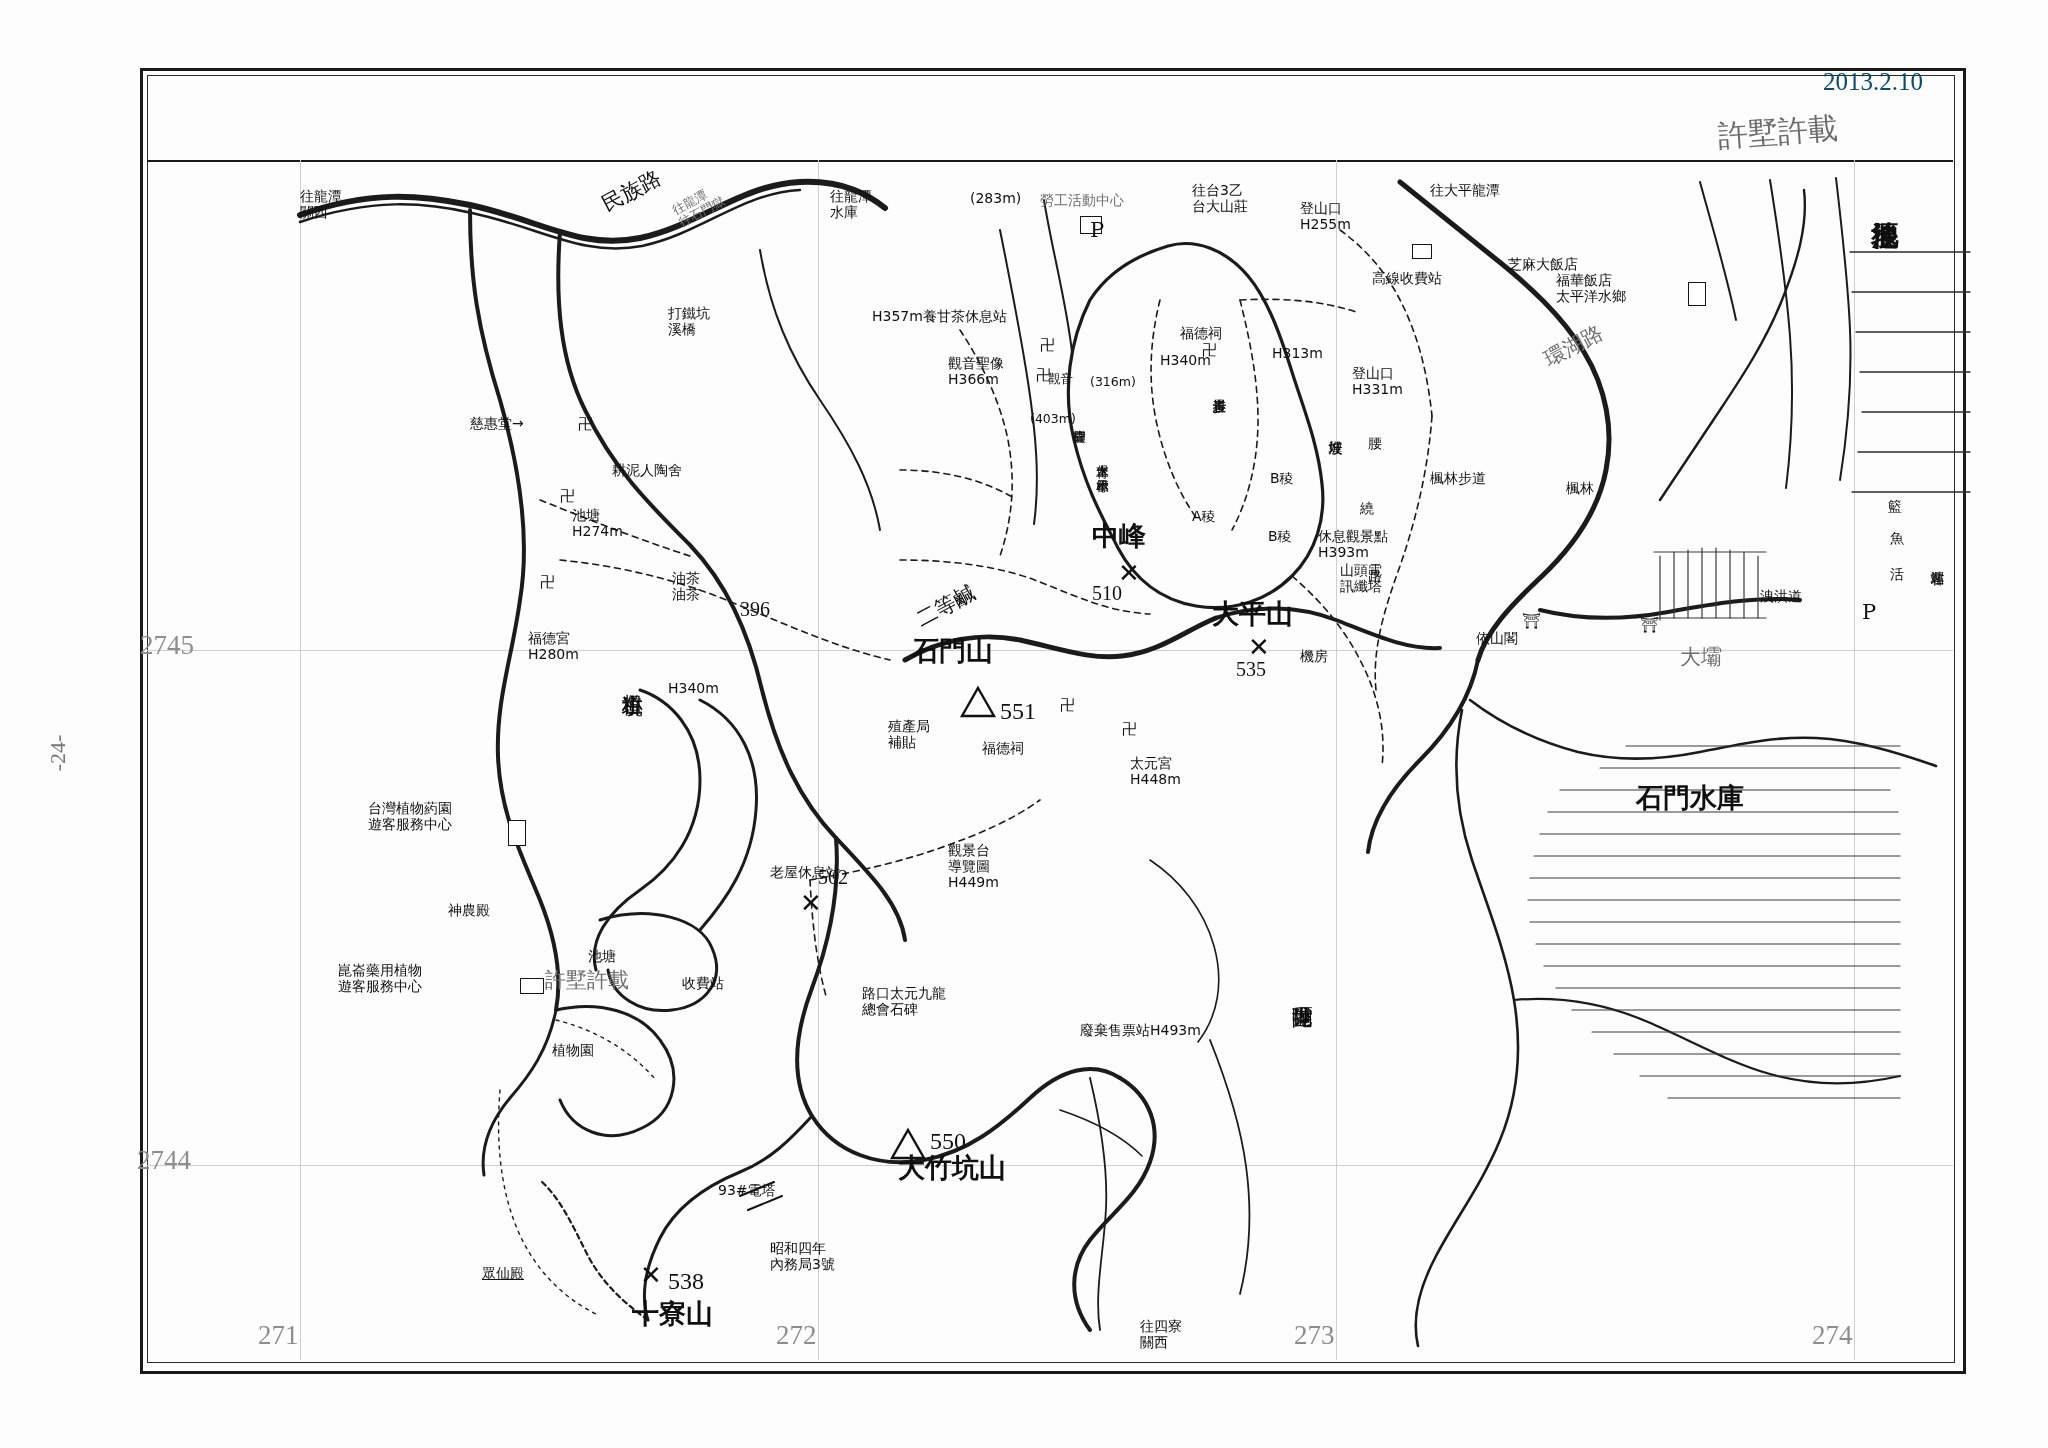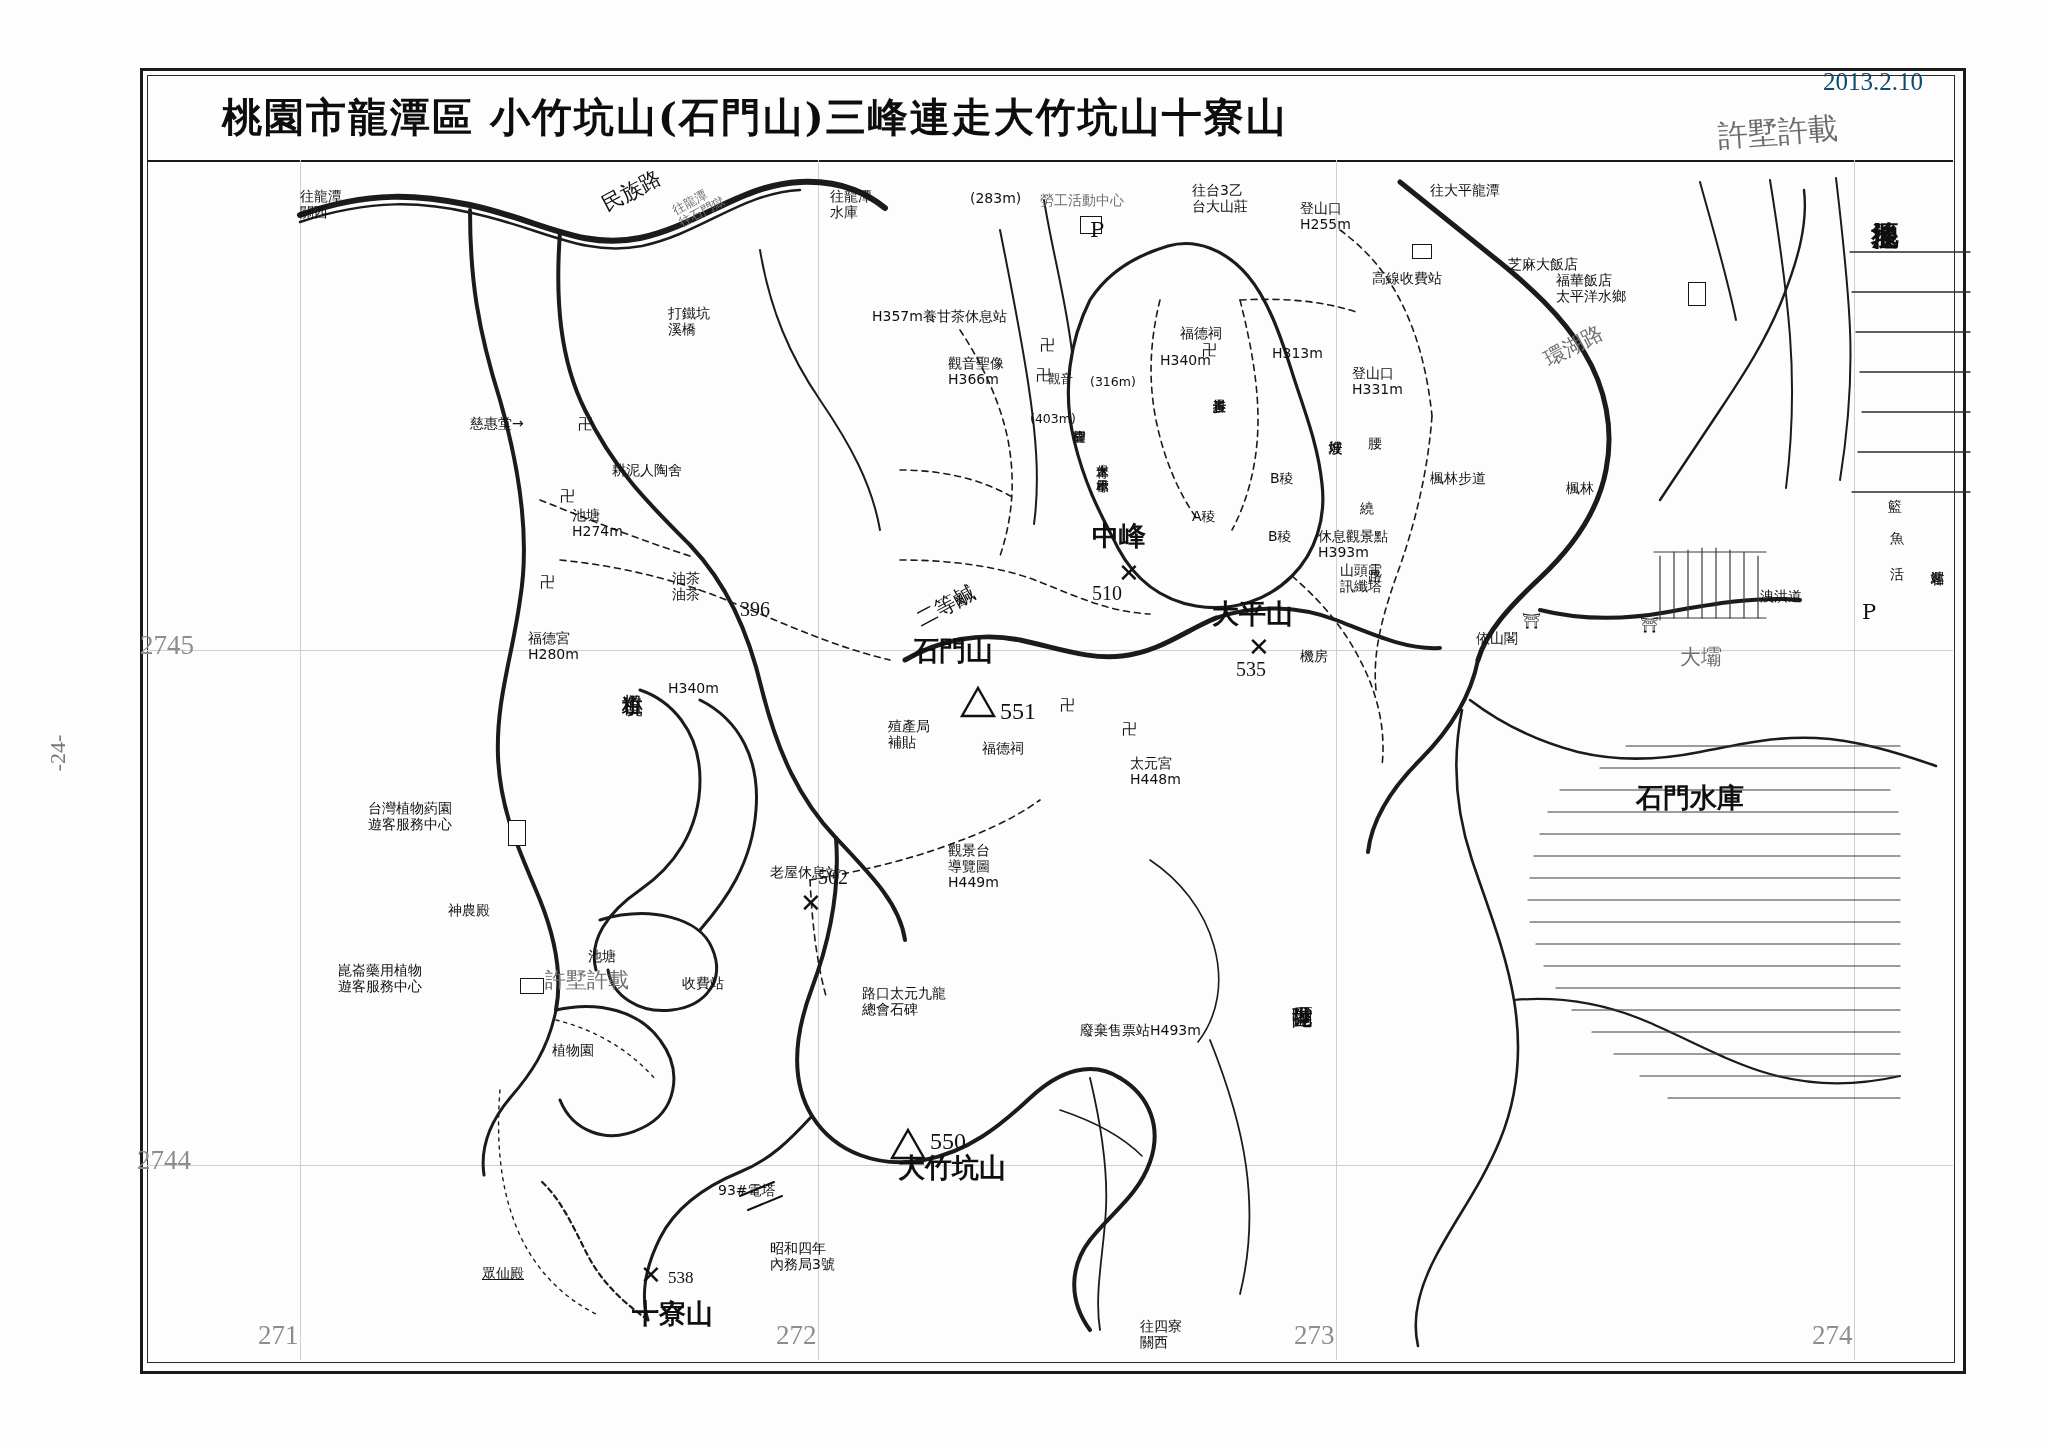--- a/index.html
+++ b/index.html
@@ -152,21 +152,20 @@
 </style>
 </head>
 <body>
 
 <div id="map-root">
 
   <div class="frame-outer"></div>
   <div class="frame-inner"></div>
 
   <div class="title-band">
-    <div class="map-title">桃園市龍潭區  小竹坑山(石門山)三峰連走大竹坑山十寮山</div>
     <div class="map-date">2013.2.10</div>
   </div>
   <div class="signature">許墅許載</div>
   <div class="side-label" style="left:40px; top:740px;">-24-</div>
 
   <div class="grid-line grid-h" style="left:147px; top:650px; width:1806px;"></div>
   <div class="grid-line grid-h" style="left:147px; top:1165px; width:1806px;"></div>
   <div class="grid-line grid-v" style="left:300px; top:160px; height:1200px;"></div>
   <div class="grid-line grid-v" style="left:818px; top:160px; height:1200px;"></div>
   <div class="grid-line grid-v" style="left:1336px; top:160px; height:1200px;"></div>
@@ -423,21 +422,21 @@
   <div class="num" style="left:1000px; top:698px; font-size:24px;">551</div>
 
   <div class="mlabel xl" style="left:1212px; top:598px;">大平山</div>
   <div class="xmark" style="left:1248px; top:634px;">✕</div>
   <div class="num" style="left:1236px; top:658px;">535</div>
 
   <div class="num" style="left:930px; top:1128px; font-size:24px;">550</div>
   <div class="mlabel xl" style="left:898px; top:1152px;">大竹坑山</div>
 
   <div class="xmark" style="left:640px; top:1262px;">✕</div>
-  <div class="num" style="left:668px; top:1268px; font-size:17px;">538</div>
+  <div class="num" style="left:668px; top:1268px; font-size:24px;">538</div>
   <div class="mlabel xl" style="left:632px; top:1298px;">十寮山</div>
 
   <div class="xmark" style="left:800px; top:890px;">✕</div>
   <div class="num" style="left:818px; top:866px;">502</div>
 
   <div class="num" style="left:740px; top:598px;">396</div>
 
   <div class="temple-icon" style="left:578px; top:415px;">卍</div>
   <div class="temple-icon" style="left:560px; top:487px;">卍</div>
   <div class="temple-icon" style="left:540px; top:573px;">卍</div>

